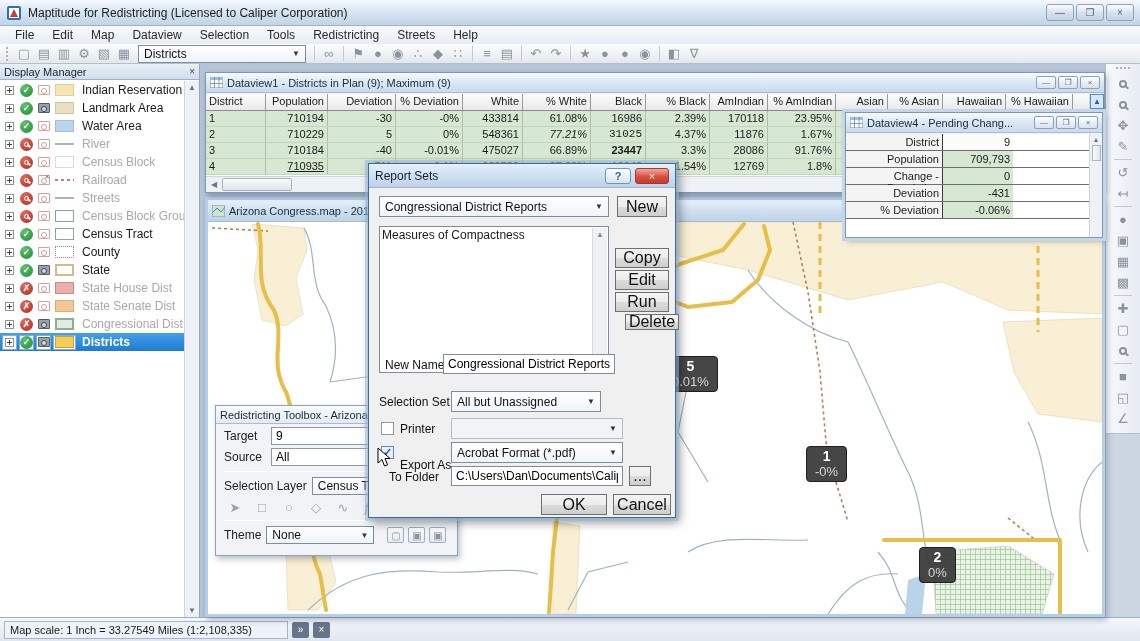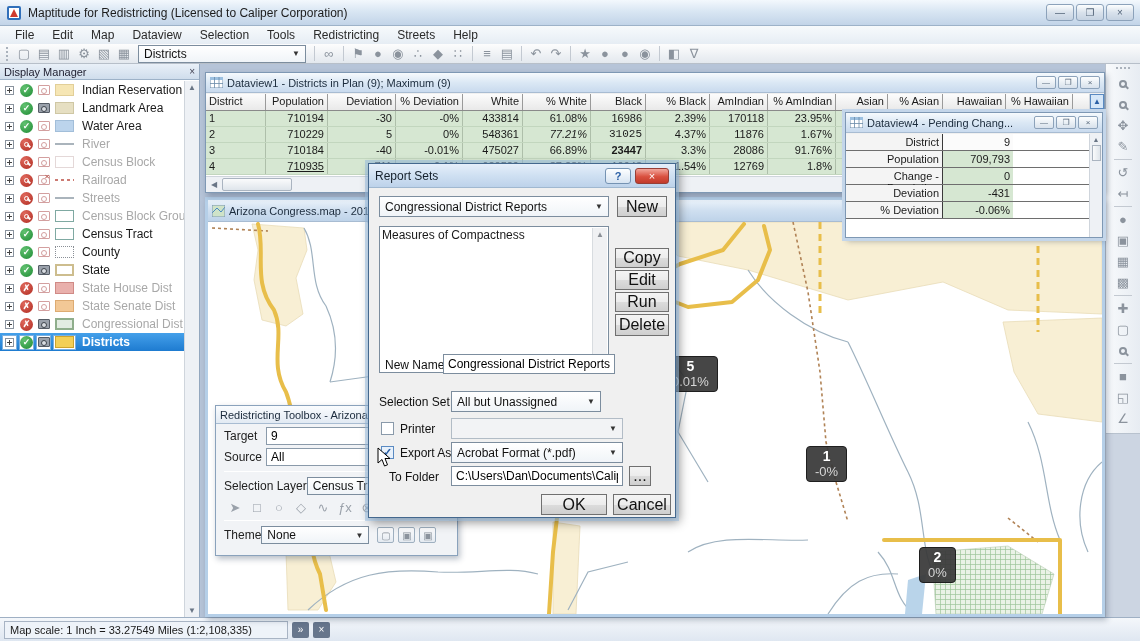--- a/index.html
+++ b/index.html
@@ -103,21 +103,21 @@
   .mapwin .cw-title{height:22px;background:linear-gradient(#eaf2fa,#cfdff0 50%,#bed3e9)}
   .map-body{position:absolute;left:0;top:22px;right:0;bottom:0;background:#fff;overflow:hidden}
   .mbadge{position:absolute;background:rgba(56,56,56,.93);border:1px solid #1f1f1f;border-radius:4px;color:#fff;text-align:center;padding:1px 8px;line-height:16px;z-index:5}
   .mbadge .n{font-weight:bold;font-size:14px}
   .mbadge .p{color:#d6d6d6;font-size:13px}
   .state-label{position:absolute;font-size:30px;font-weight:bold;color:#97a1ad;letter-spacing:2px;z-index:4}
 
   
   .tbox{left:215px;top:405px;width:243px;height:151px;z-index:40;background:#f1f3f6;border:1px solid #8aa2bc;box-shadow:2px 3px 6px rgba(20,40,70,.3)}
   .tbox .cw-title{height:18px;background:linear-gradient(#fafcfe,#e2eaf3);font-size:11px}
-  .trow{display:flex;align-items:center;padding:3px 8px 0 8px}
+  .trow{display:flex;align-items:center;gap:5px;padding:3px 8px 0 8px}
   .trow .lbl{font-size:12px;color:#222;white-space:nowrap}
   .tinput{flex:1;height:18px;border:1px solid #8a9aaa;background:#fff;font-size:12px;padding:1px 4px;font-family:"Liberation Sans",sans-serif}
   .tsep{height:1px;background:#c9cfd8;margin:5px 8px 2px 8px;border-bottom:1px solid #fff}
   .ttool{width:22px;text-align:center;font-size:13px;color:#9aa1aa}
   .tsmbtn{width:17px;height:16px;border:1px solid #9fb0c0;border-radius:2px;background:linear-gradient(#fdfdfe,#e4eaf1);display:flex;align-items:center;justify-content:center;font-size:10px;color:#8b939d}
 
   
   .dlg{left:368px;top:163px;width:308px;height:355px;z-index:50;background:#f0f0f0;border:1px solid #44688e;box-shadow:0 0 0 3px rgba(150,185,220,.55),3px 4px 10px rgba(0,0,0,.45)}
   .dlg-title{height:24px;background:linear-gradient(#e6effa,#cfe0f2 50%,#bdd2ea);display:flex;align-items:center;padding:0 6px;gap:4px;border-bottom:1px solid #a0b8d0}
   .dlg-title .t{font-size:12px;color:#15202c;flex:1}
@@ -752,39 +752,39 @@
         <div class="it">Measures of Compactness</div>
       </div>
     <div class="lb-scroll">
         <span>▲</span>
         <span>▼</span>
       </div>
   </div>
   <div class="btn" style="left:246px;top:84px;width:54px;height:20px">Copy</div>
   <div class="btn" style="left:246px;top:106px;width:54px;height:20px">Edit</div>
   <div class="btn" style="left:246px;top:128px;width:54px;height:20px">Run</div>
-  <div class="btn" style="left:246px;top:150px;width:54px;height:22px">Delete</div>
+  <div class="btn" style="left:256px;top:150px;width:54px;height:16px">Delete</div>
 
   <span class="flabel" style="left:16px;top:194px">New Name</span>
   <input class="finput" style="left: 74px; top: 190px; width: 172px;" value="Congressional District Reports">
 
   <span class="flabel" style="left:10px;top:231px">Selection Set</span>
   <div class="combo" style="position:absolute;left:82px;top:227px;width:150px;height:21px">
     <span>All but Unassigned</span>
       <span class="arr">▼</span>
   </div>
 
   <span class="chk" style="left:12px;top:258px"></span>
   <span class="flabel" style="left:31px;top:258px">Printer</span>
   <div class="combo dis" style="position:absolute;left:82px;top:254px;width:172px;height:21px">
     <span class="arr">▼</span>
   </div>
 
   <span class="chk on" style="left:12px;top:282px">✓</span>
-  <span class="flabel" style="left:31px;top:282px">Export As</span>
+  <span class="flabel" style="left:31px;top:294px">Export As</span>
   <div class="combo" style="position:absolute;left:82px;top:278px;width:172px;height:21px">
     <span>Acrobat Format (*.pdf)</span>
       <span class="arr">▼</span>
   </div>
 
   <span class="flabel" style="left:20px;top:306px">To Folder</span>
   <input class="finput" style="left: 82px; top: 302px; width: 172px;" value="C:\Users\Dan\Documents\Caliper\">
   <div class="btn" style="left:260px;top:302px;width:22px;height:20px">...</div>
 
   <div class="btn" style="left:172px;top:330px;width:66px;height:21px">OK</div>

